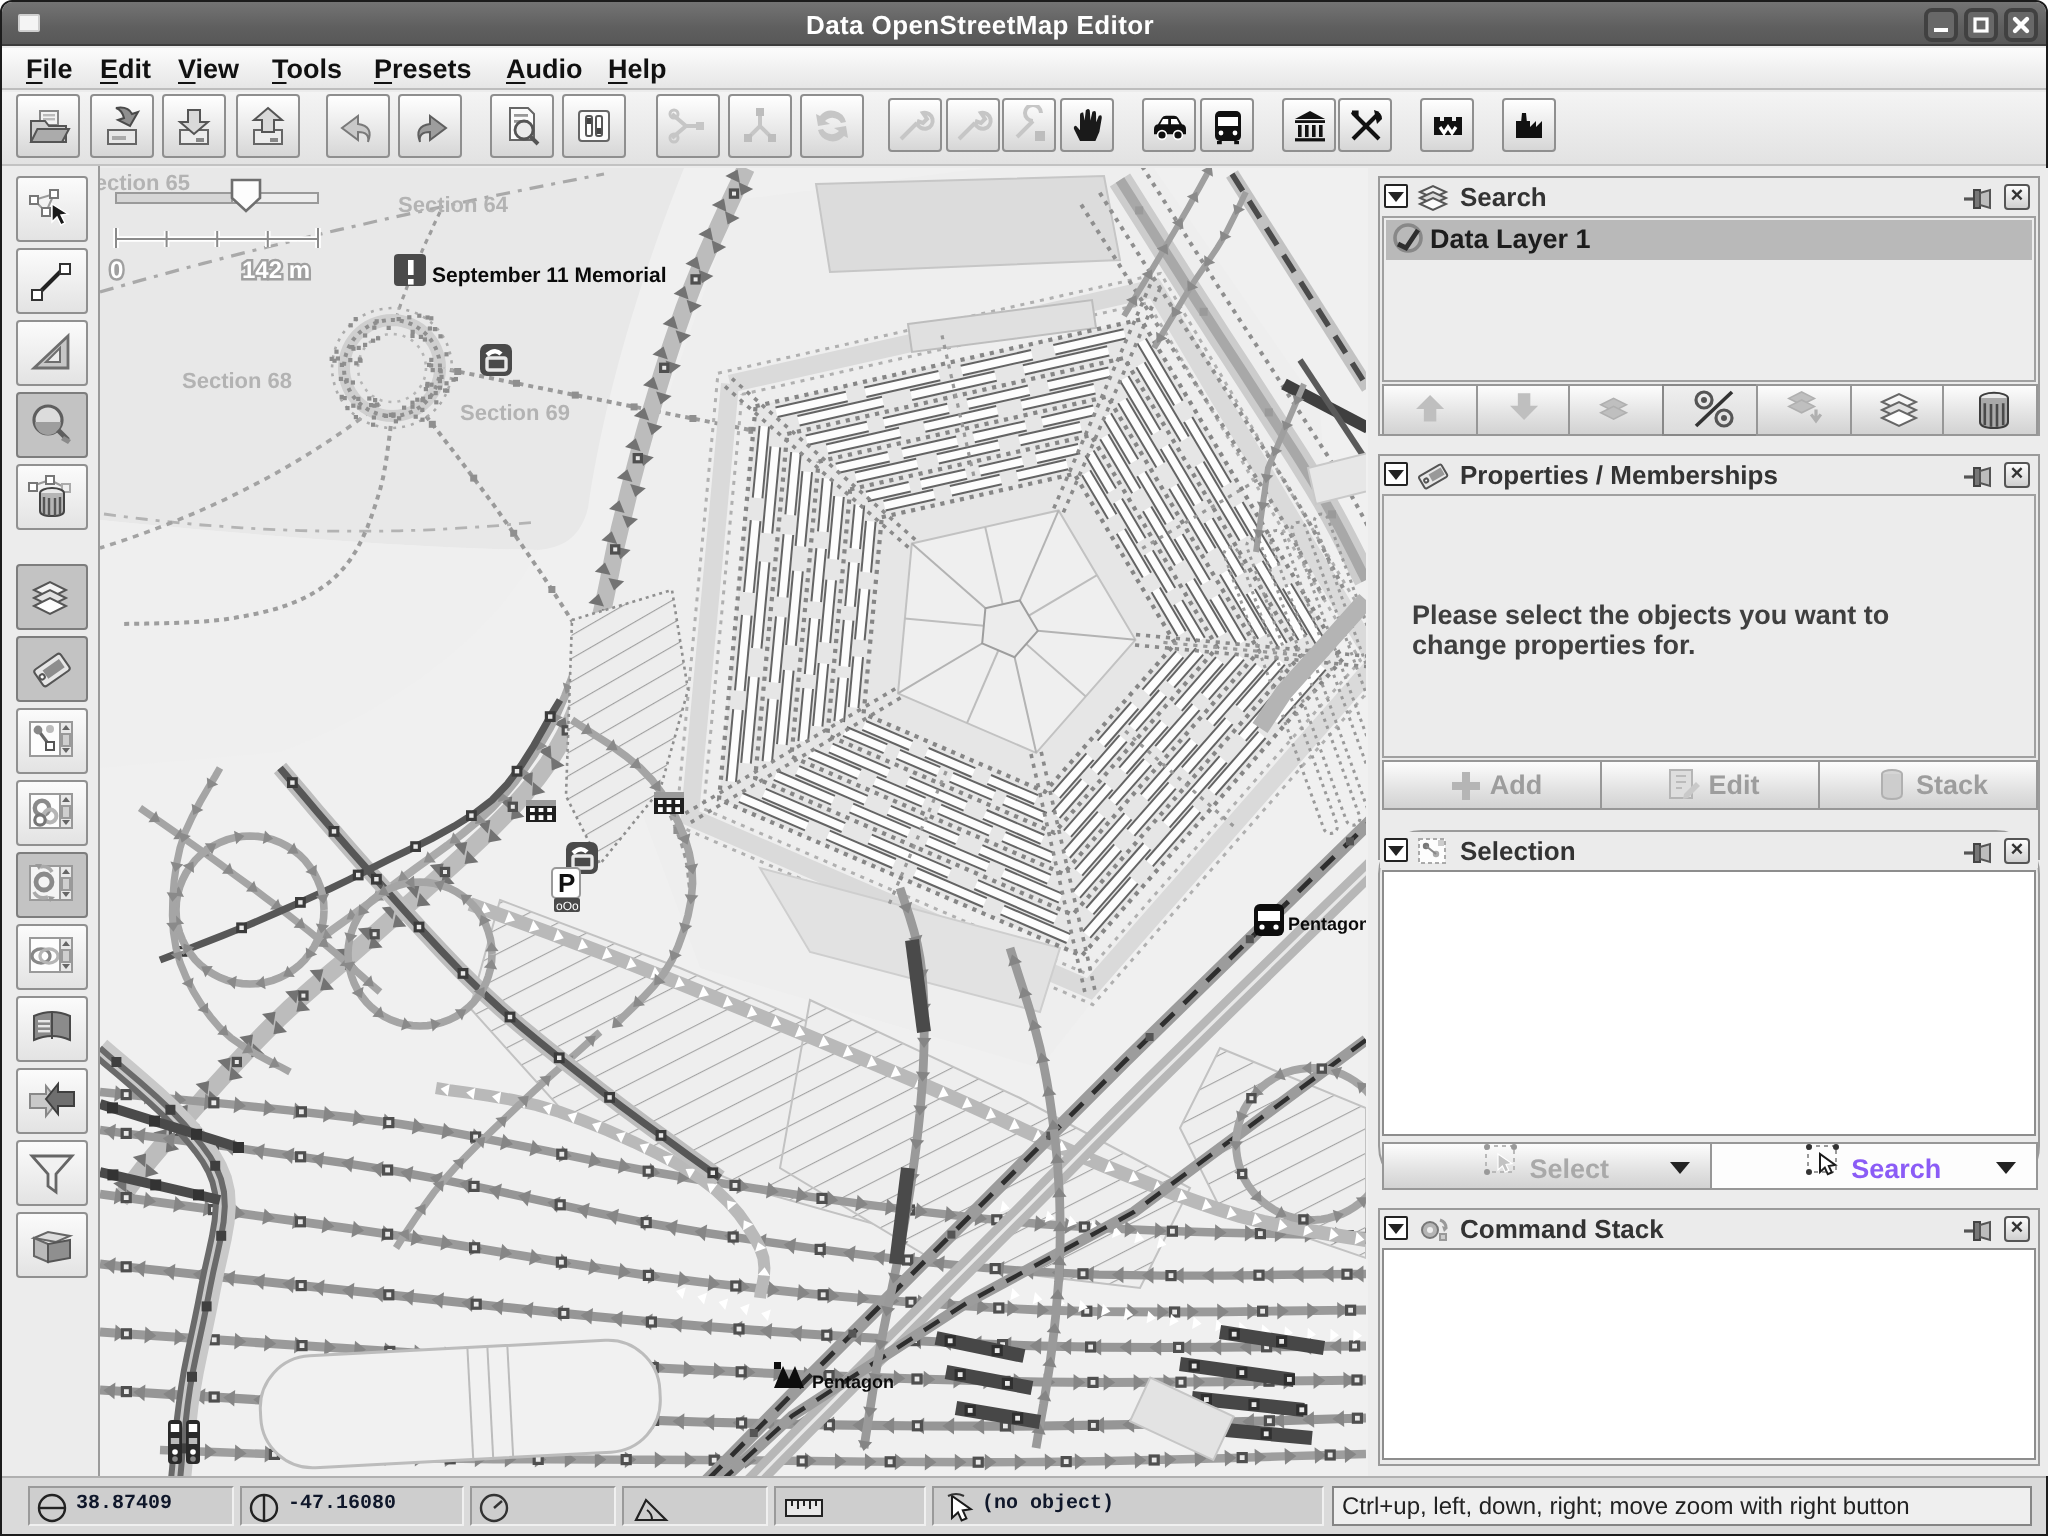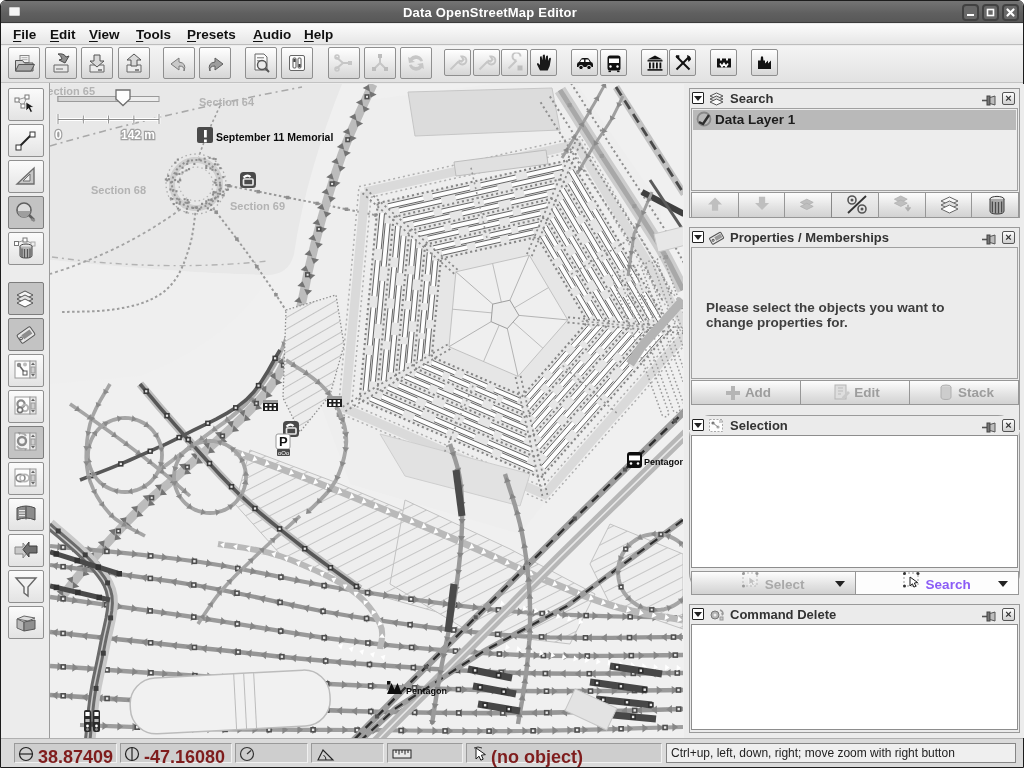--- a/index.html
+++ b/index.html
@@ -48,21 +48,21 @@
  font-size:11px;font-weight:bold;text-align:center;line-height:10px;}
 .plist{position:absolute;left:1px;right:1px;border:1px solid #a0a0a0;background:#ededed;}
 .pbtnrow{position:absolute;left:1px;right:1px;display:flex;}
 .pbtn{flex:1;border:1px solid #979797;background:linear-gradient(#fdfdfd,#e2e2e2 60%,#d2d2d2);
  margin-right:-1px;position:relative;}
 .pbtn span{font-size:13.5px;font-weight:bold;color:#9d9d9d;}
 #sbar{position:absolute;left:0px;top:737px;width:1022px;height:29px;background:#dadada;
  border-top:1px solid #b0b0b0;}
 .sseg{position:absolute;top:4px;height:20px;background:#cecece;
  border:1px solid #9a9a9a;border-right-color:#f0f0f0;border-bottom-color:#f0f0f0;}
-.sseg b{font-size:18px;color:#7f1d1d;}
+.sseg b{font-size:10px;color:#0f172a;font-family:Liberation Mono, monospace;}
 #helpbox{position:absolute;left:665px;top:4px;width:350px;height:20px;background:#efefef;
  border:1px solid #858585;font-size:12px;color:#222;padding:2px 0 0 4px;white-space:nowrap;}
 </style></head>
 <body>
 <div id="win">
   <div id="title">
     <div id="ticon"></div>
     <div class="ttl">Data OpenStreetMap Editor</div>
     <div class="wbtn" style="left:961px;">
         <svg width="13" height="13">
@@ -2227,21 +2227,21 @@
 <div class="panel" style="top:520px;height:129px;">
         <div class="phead">
           <div class="parr"></div>
           <span class="pico"><svg width="18" height="15">
               <circle cx="7" cy="8" r="4" fill="#b5b5b5" stroke="#777"></circle>
               <circle cx="7" cy="8" r="1.5" fill="#eee"></circle>
               <path d="M12 3 q3 1 3 4" stroke="#999" fill="none" stroke-width="1.5"></path>
               <path d="M14 9 l2 -2 -3 -1 z" fill="#999"></path>
               <rect x="12" y="10" width="3" height="3" fill="#ccc" stroke="#999"></rect>
             </svg></span>
-          <span class="cap">Command Delete</span>
+          <span class="cap">Command Stack</span>
           <span class="ppin"><svg width="16" height="11">
               <path d="M1 5.5 h5" stroke="#555" stroke-width="1.6"></path>
               <rect x="6" y="1" width="3" height="9" fill="#777" stroke="#444"></rect>
               <path d="M9 2.5 l5 -1.5 v9 l-5 -1.5 z" fill="#bdbdbd" stroke="#555"></path>
             </svg></span>
           <div class="pcls">×</div>
         </div>
 <div class="plist" style="top:19px;height:106px;background:#ffffff;border-color:#8d8d8d;"></div>
       </div>
     </div>

